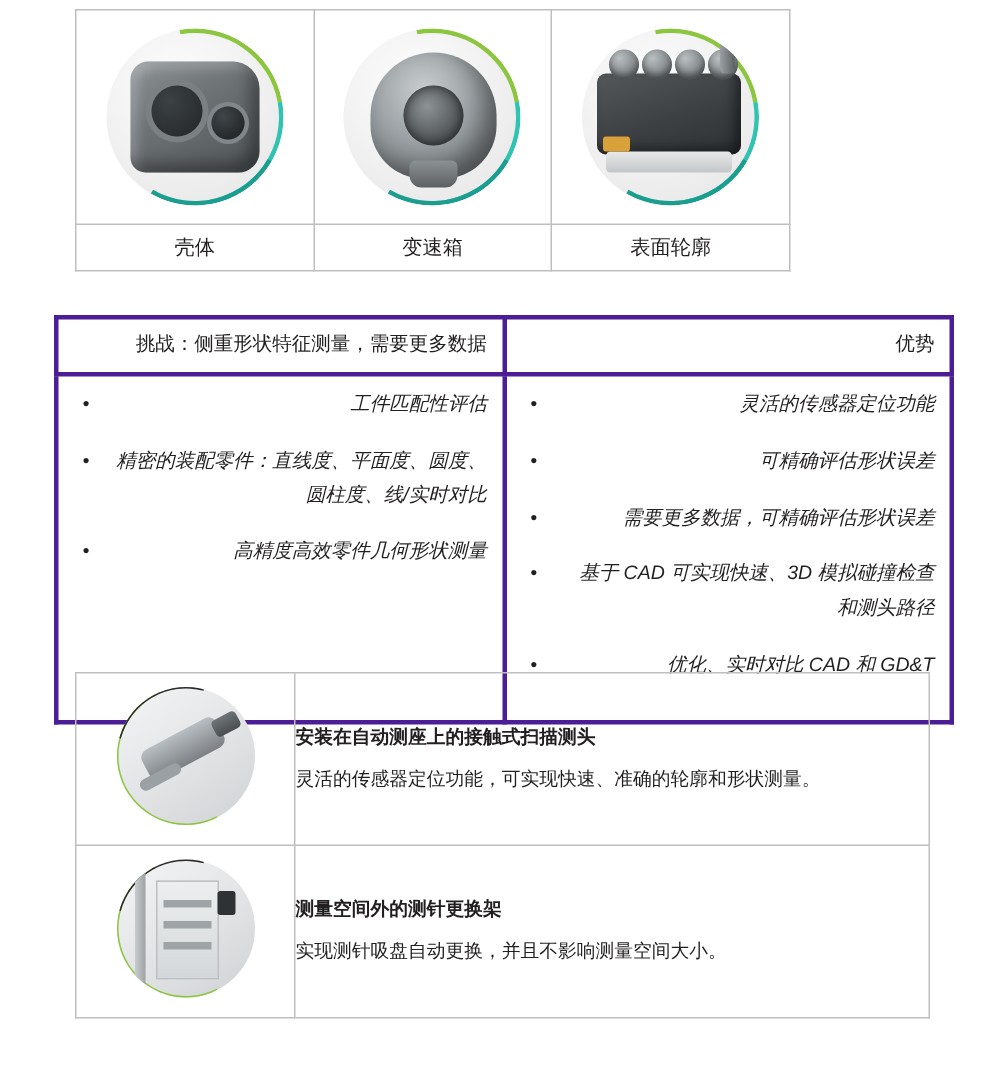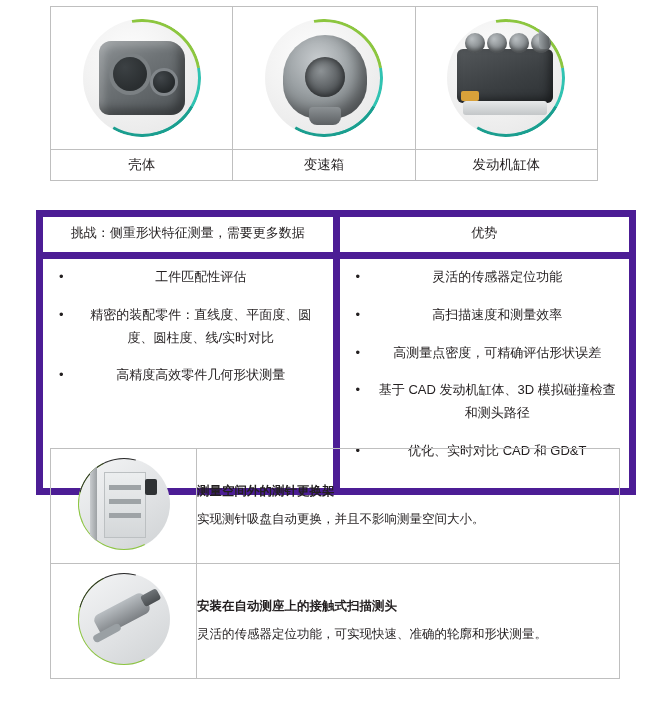--- a/index.html
+++ b/index.html
@@ -14,21 +14,21 @@
     color: #231f20;
     position: relative;
     overflow: hidden;
   }
 
   
   .product-table {
     position: absolute;
     left: 50px;
     top: 6px;
-    width: 548px;
+    width: 477px;
     border-collapse: collapse;
     table-layout: fixed;
   }
   .product-table td {
     border: 1px solid #bfbfbf;
     padding: 0;
     vertical-align: middle;
     text-align: center;
   }
   .product-cell-img {
@@ -191,35 +191,36 @@
   
   .cmp-table {
     position: absolute;
     left: 36px;
     top: 210px;
     width: 600px;
     border-collapse: collapse;
     table-layout: fixed;
   }
   .cmp-table th, .cmp-table td {
-    border: 7px solid #4c1d95;
+    border: 3px solid #4c1d95;
     vertical-align: top;
-    text-align: center;
+    text-align: right;
     font-weight: normal;
     padding: 7px 10px 10px 10px;
   }
   .cmp-head {
     font-size: 13px;
     height: 16px;
     padding-top: 8px;
     padding-bottom: 8px;
   }
   .cmp-body {
     height: 180px;
     padding-top: 12px;
+    font-style: italic;
   }
   ul.bullets {
     list-style: none;
     margin: 0;
     padding: 0;
   }
   ul.bullets li {
     position: relative;
     padding-left: 26px;
     margin-bottom: 15px;
@@ -406,21 +407,21 @@
             <span class="plate"></span>
             <span class="spot"></span>
           </div>
         </div>
       </div>
     </td>
   </tr>
   <tr>
     <td class="product-cell-label">壳体</td>
     <td class="product-cell-label">变速箱</td>
-    <td class="product-cell-label">发动机缸体</td>
+    <td class="product-cell-label">表面轮廓</td>
   </tr>
 </tbody>
   </table>
 
 <table class="cmp-table">
   <tbody>
       <tr>
     <th class="cmp-head">挑战：侧重形状特征测量，需要更多数据</th>
     <th class="cmp-head">优势</th>
   </tr>
@@ -428,59 +429,59 @@
     <td class="cmp-body">
       <ul class="bullets">
         <li>工件匹配性评估</li>
         <li>精密的装配零件：直线度、平面度、圆度、圆柱度、线/实时对比</li>
         <li>高精度高效零件几何形状测量</li>
       </ul>
     </td>
     <td class="cmp-body">
       <ul class="bullets">
         <li>灵活的传感器定位功能</li>
-        <li>高扫描速度和测量效率</li>
-        <li>高测量点密度，可精确评估形状误差</li>
-        <li>基于 CAD 发动机缸体、3D 模拟碰撞检查和测头路径</li>
+        <li>可精确评估形状误差</li>
+        <li>需要更多数据，可精确评估形状误差</li>
+        <li>基于 CAD 可实现快速、3D 模拟碰撞检查和测头路径</li>
         <li>优化、实时对比 CAD 和 GD&amp;T</li>
       </ul>
     </td>
   </tr>
 </tbody>
   </table>
 
 <table class="feature-table">
   <tbody>
       <tr>
+    <td class="feature-img-cell">
+      <div class="photo-circle">
+        <div class="arc"></div>
+        <div class="arc-dark"></div>
+        <div class="probe"></div>
+        <div class="probe-tip"></div>
+      </div>
+    </td>
+    <td class="feature-text-cell">
+      <p class="feature-title">安装在自动测座上的接触式扫描测头</p>
+      <p class="feature-desc">灵活的传感器定位功能，可实现快速、准确的轮廓和形状测量。</p>
+    </td>
+  </tr>
+  <tr>
     <td class="feature-img-cell">
       <div class="photo-circle">
         <div class="arc"></div>
         <div class="arc-dark"></div>
         <div class="rack-post"></div>
         <div class="rack">
           <span class="bar b1"></span>
           <span class="bar b2"></span>
           <span class="bar b3"></span>
           <span class="knob"></span>
         </div>
       </div>
     </td>
     <td class="feature-text-cell">
       <p class="feature-title">测量空间外的测针更换架</p>
       <p class="feature-desc">实现测针吸盘自动更换，并且不影响测量空间大小。</p>
     </td>
   </tr>
-  <tr>
-    <td class="feature-img-cell">
-      <div class="photo-circle">
-        <div class="arc"></div>
-        <div class="arc-dark"></div>
-        <div class="probe"></div>
-        <div class="probe-tip"></div>
-      </div>
-    </td>
-    <td class="feature-text-cell">
-      <p class="feature-title">安装在自动测座上的接触式扫描测头</p>
-      <p class="feature-desc">灵活的传感器定位功能，可实现快速、准确的轮廓和形状测量。</p>
-    </td>
-  </tr>
 </tbody>
   </table>
 
 </body></html>

